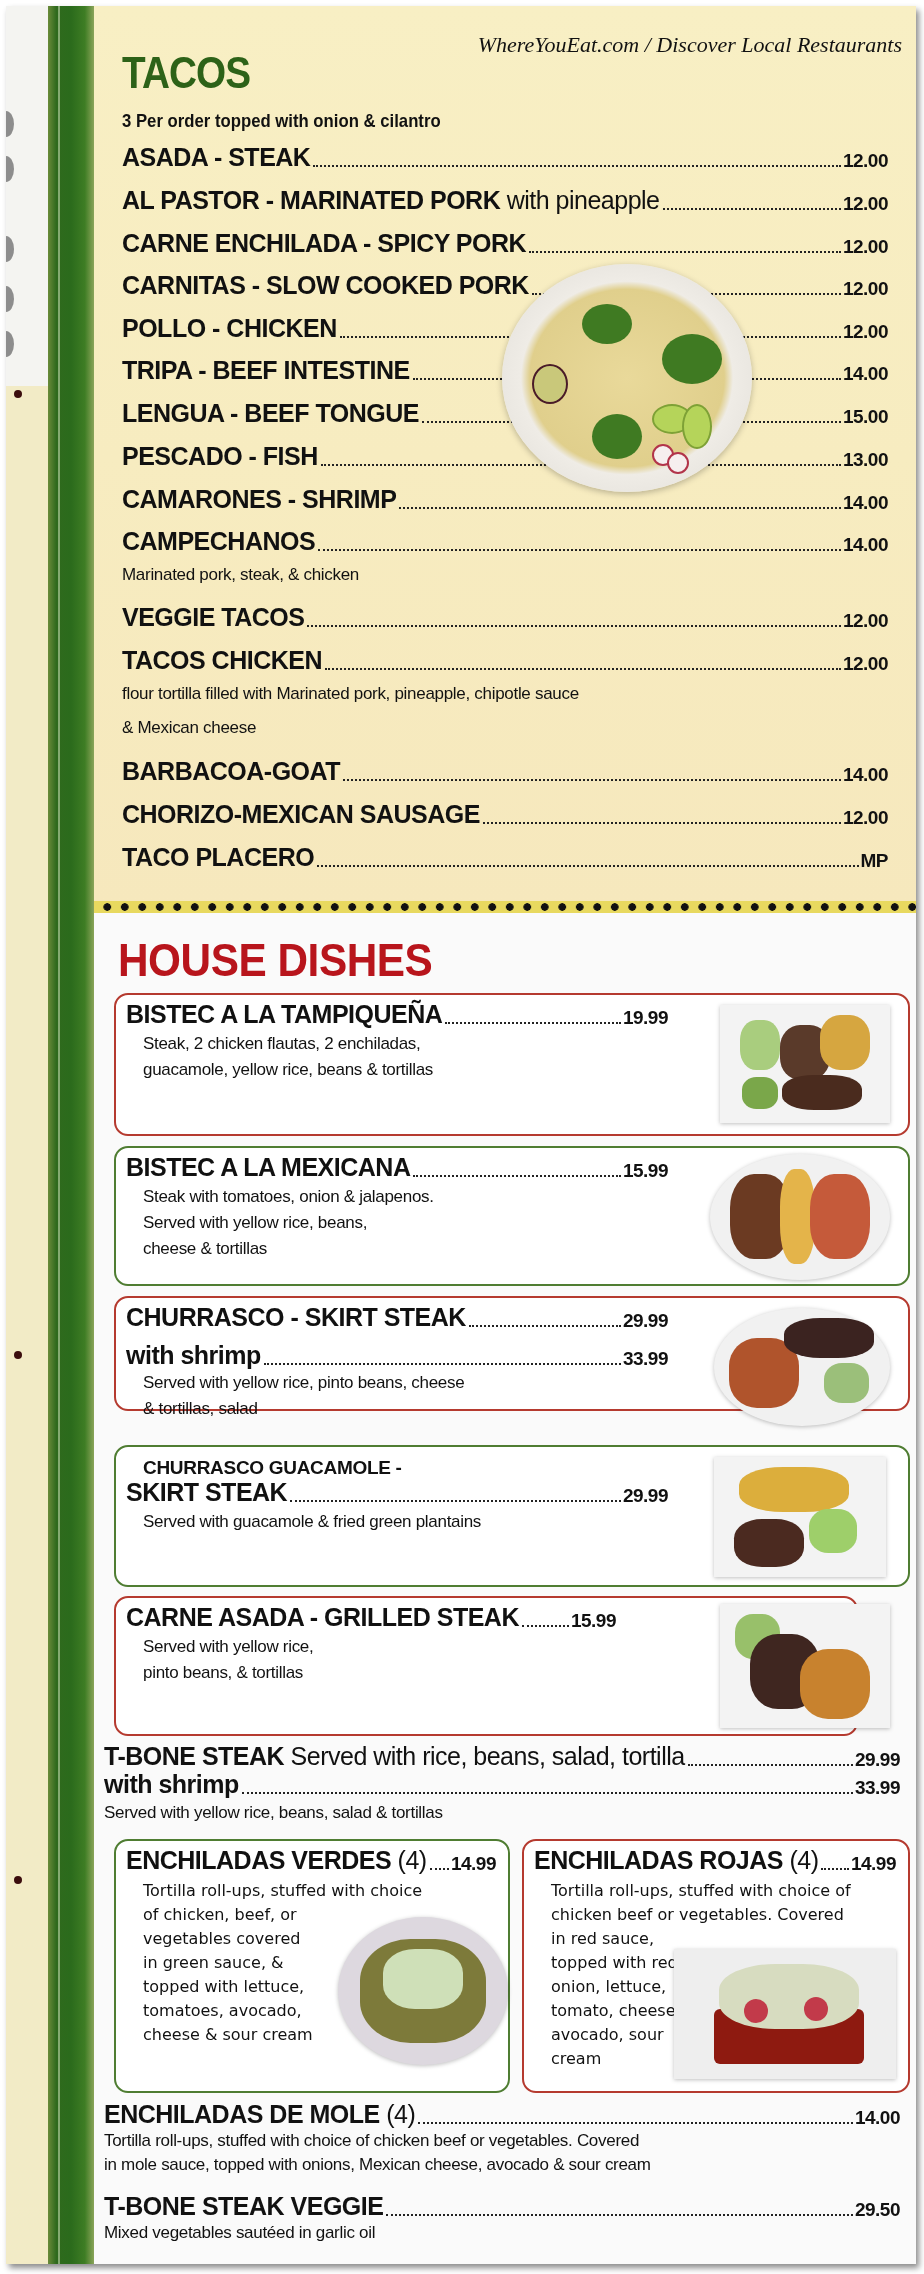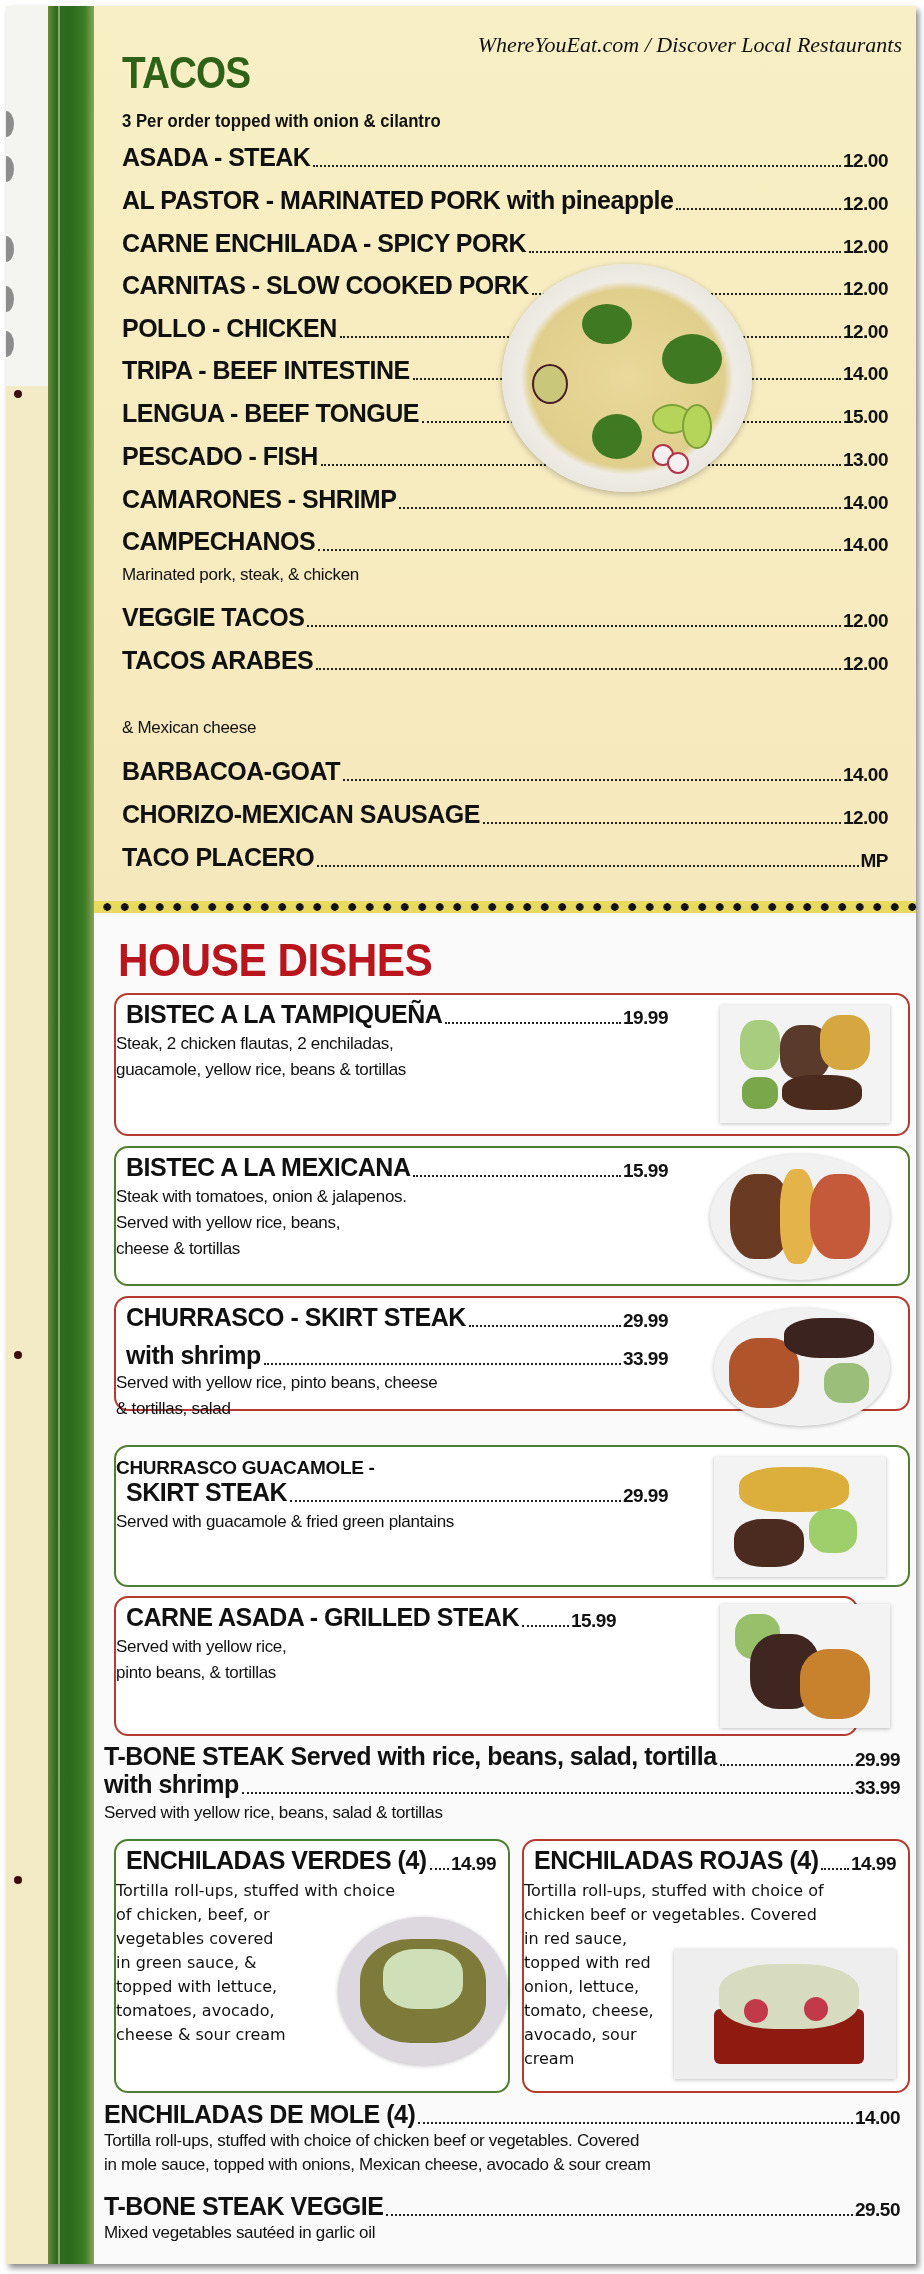--- a/index.html
+++ b/index.html
@@ -36,21 +36,21 @@
   }
   .sec-title-green {
     position: absolute; left: 28px; top: 42px;
     font-family: "Liberation Sans", sans-serif; font-weight: bold; font-size: 44px;
     color: #2d6218; letter-spacing: -1px; transform: scaleX(0.88); transform-origin: left;
   }
   .subtitle { position: absolute; left: 28px; top: 104px; font-size: 19px; font-weight: bold; transform: scaleX(0.88); transform-origin: left; white-space: nowrap; }
 
   .row { position: absolute; left: 28px; right: 28px; height: 26px; display: flex; align-items: flex-end; }
   .row .name { font-weight: bold; font-size: 25px; white-space: nowrap; letter-spacing: -0.5px; }
-  .row .name .light { font-weight: bold; }
+  .row .name .light { font-weight: normal; }
   .row .leader { flex: 1; border-bottom: 2px dotted #222; margin: 0 2px 5px 3px; }
   .row .price { font-weight: bold; font-size: 19px; white-space: nowrap; letter-spacing: -0.5px; }
   .desc { position: absolute; left: 28px; font-size: 17px; white-space: nowrap; letter-spacing: -0.3px; }
 
   .taco-plate {
     position: absolute; left: 408px; top: 258px; width: 250px; height: 228px; border-radius: 50%;
     background: radial-gradient(ellipse at 50% 50%, #e9d99a 0%, #e0cf8c 55%, #efece6 60%, #dedbd5 100%);
     box-shadow: 0 2px 6px rgba(0,0,0,0.25);
   }
   .taco-plate .herb { position:absolute; border-radius:50%; background:#3f7a22; }
@@ -70,21 +70,21 @@
   .sec-title-red {
     position: absolute; left: 24px; top: 20px;
     font-weight: bold; font-size: 46px; color: #b8151c; letter-spacing: -0.5px;
     transform: scaleX(0.92); transform-origin: left; white-space: nowrap;
   }
   .card {
     position: absolute; border: 2px solid #b53a2f; border-radius: 14px; background: #ffffff;
   }
   .card.green { border-color: #4f7d32; }
   .card .row { left: 10px; }
-  .card .desc { left: 0; font-size: 17px; line-height: 26px; white-space: normal; text-align: right; }
+  .card .desc { left: 27px; font-size: 17px; line-height: 26px; white-space: normal; text-align: right; }
 
   .photo { position: absolute; box-shadow: 0 1px 4px rgba(0,0,0,0.25); }
   .photo.square { background: #f3f3f3; }
   .photo.oval { border-radius: 50%; background: #f1f1f1; }
   .food { position: absolute; border-radius: 40%; }
 
   .plain .row { left: 20px; right: 16px; }
   .plain .desc { left: 20px; }
   .small-card-desc { font-family: "DejaVu Sans", sans-serif; font-size: 16px !important; line-height: 23px !important; letter-spacing: 0 !important; }
 </style>
@@ -161,24 +161,25 @@
         <span class="leader"></span>
         <span class="price">14.00</span>
       </div>
     <div class="desc" style="top:559px">Marinated pork, steak, &amp; chicken</div>
     <div class="row" style="top:600px">
         <span class="name">VEGGIE TACOS</span>
         <span class="leader"></span>
         <span class="price">12.00</span>
       </div>
     <div class="row" style="top:643px">
-        <span class="name">TACOS ARABES</span>
-        <span class="leader"></span>
-        <span class="price">12.00</span>
-      </div>
+        <span class="name">TACOS CHICKEN</span>
+        <span class="leader"></span>
+        <span class="price">12.00</span>
+      </div>
+    <div class="desc" style="top:678px">flour tortilla filled with Marinated pork, pineapple, chipotle sauce</div>
     <div class="desc" style="top:712px">&amp; Mexican cheese</div>
     <div class="row" style="top:754px">
         <span class="name">BARBACOA-GOAT</span>
         <span class="leader"></span>
         <span class="price">14.00</span>
       </div>
     <div class="row" style="top:797px">
         <span class="name">CHORIZO-MEXICAN SAUSAGE</span>
         <span class="leader"></span>
         <span class="price">12.00</span>

